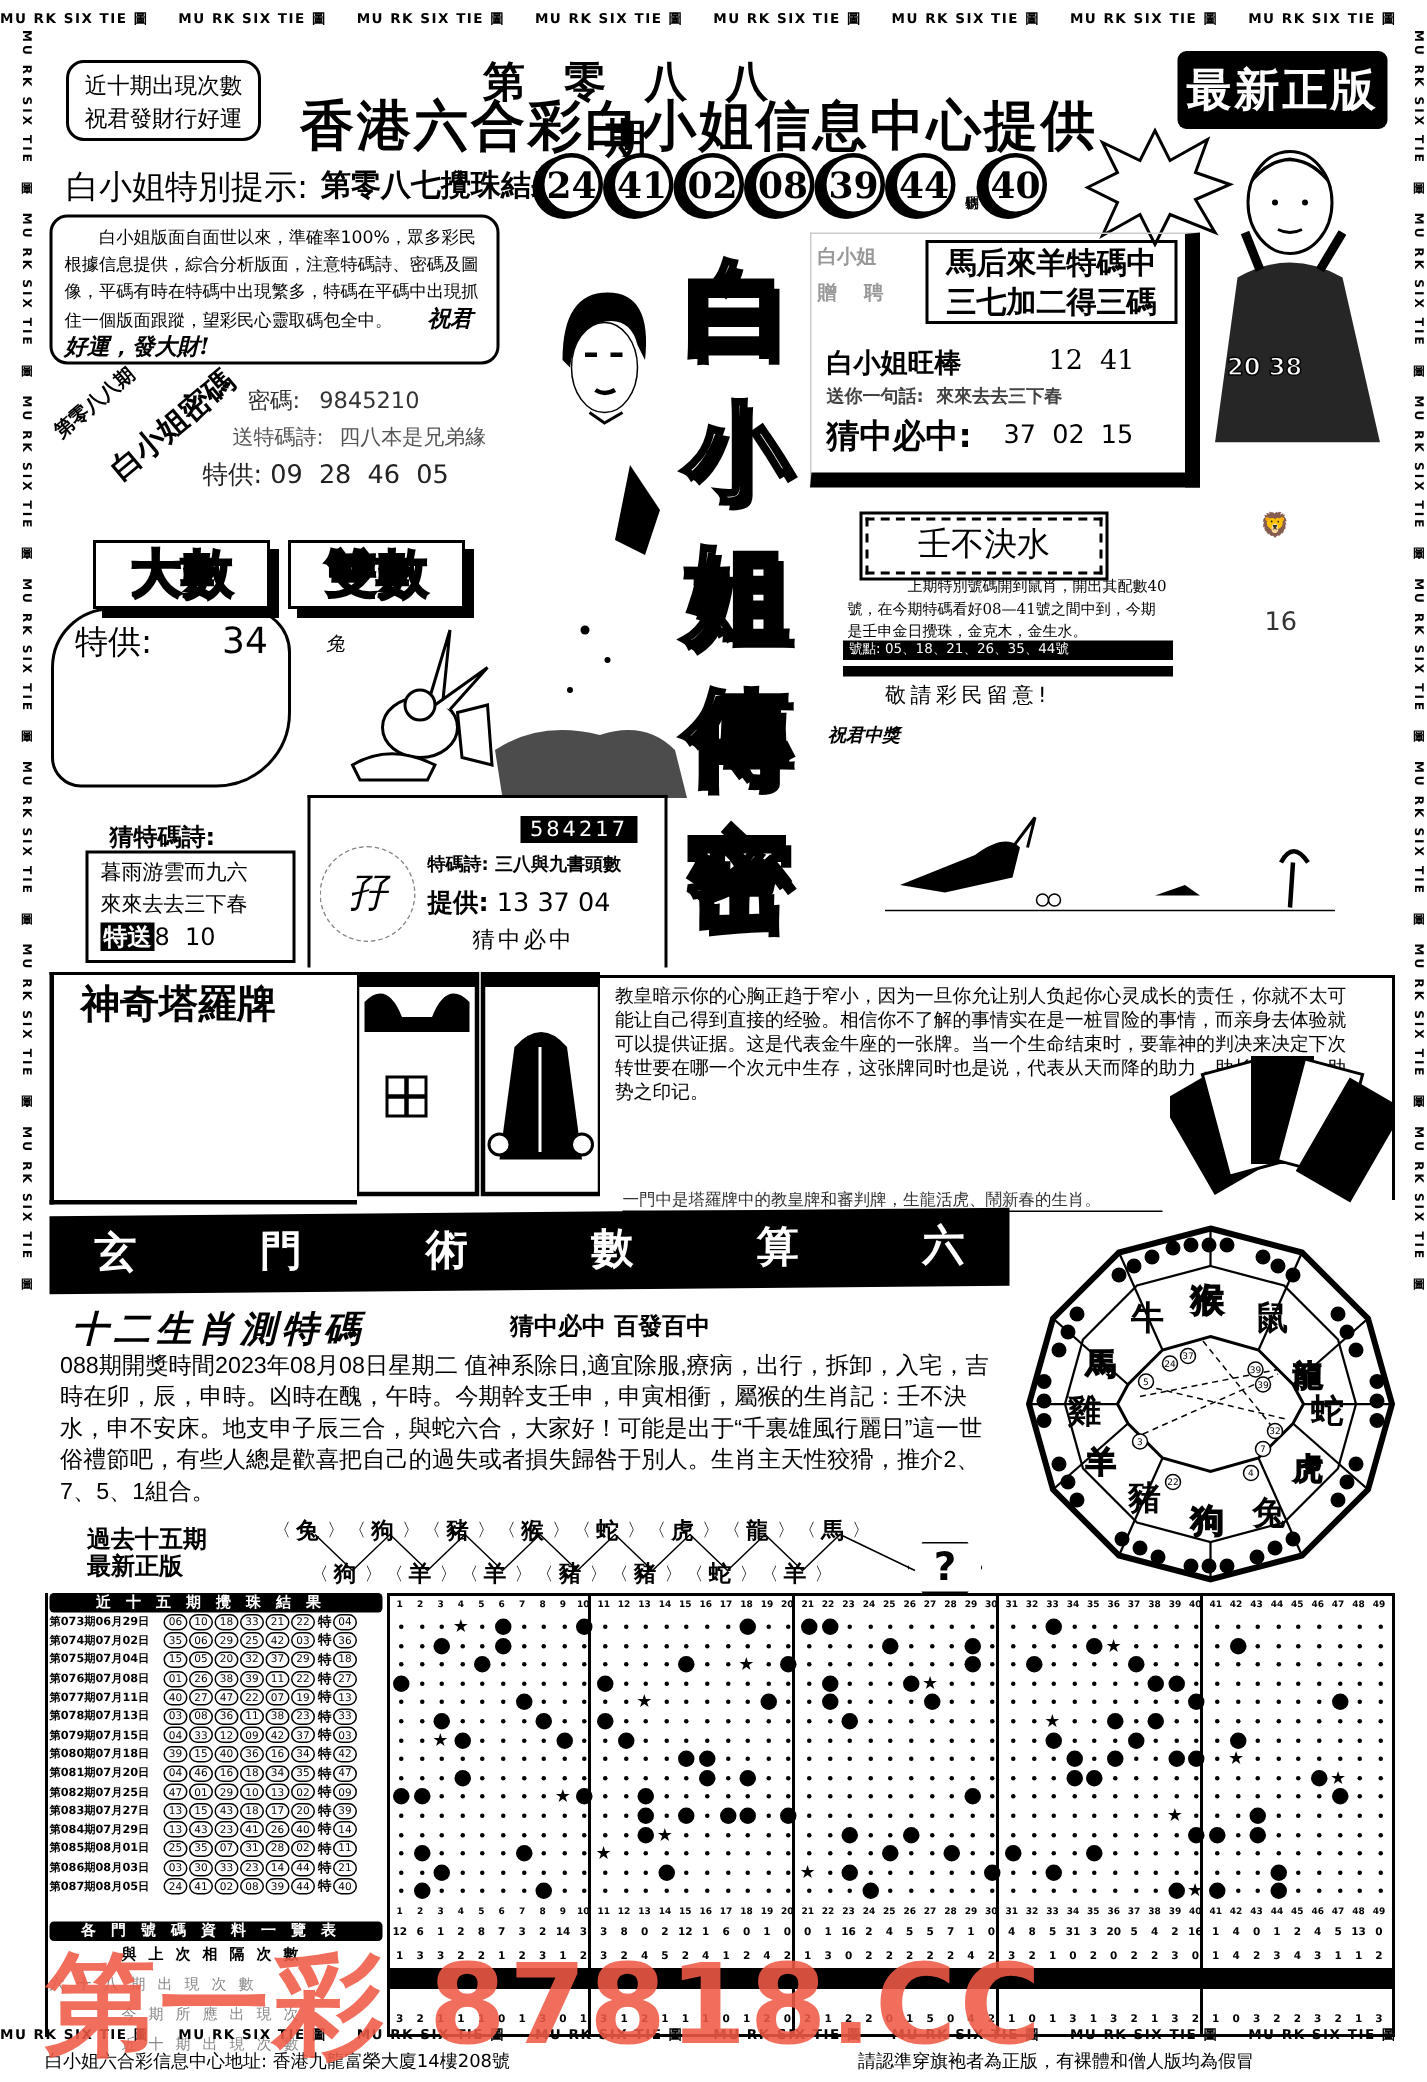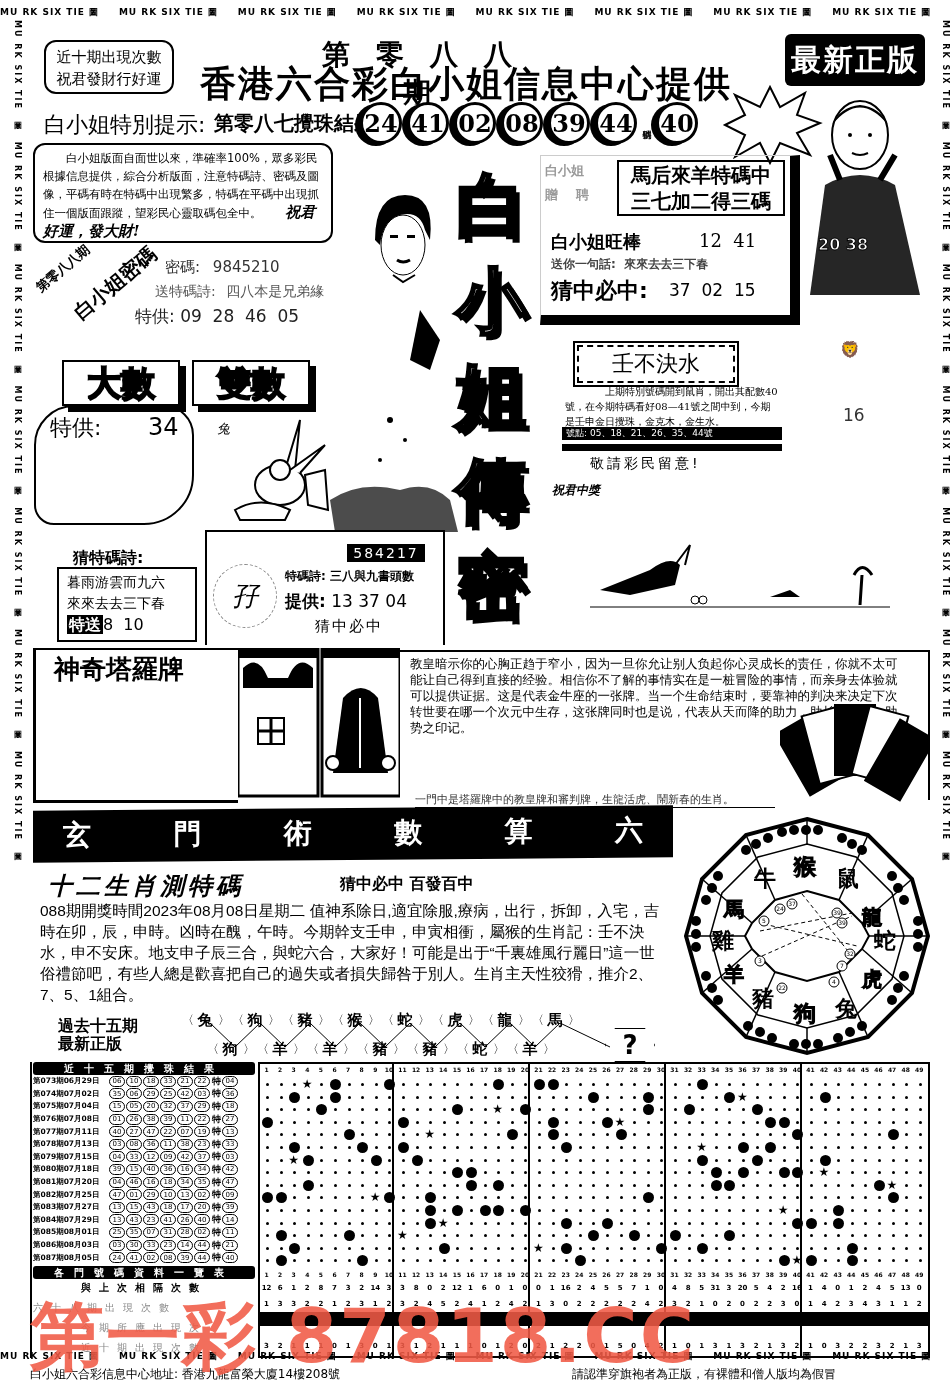--- a/index.html
+++ b/index.html
@@ -540,21 +540,21 @@
         <span class="n">24</span>
         <span class="n">41</span>
         <span class="n">02</span>
         <span class="n">08</span>
         <span class="n">39</span>
         <span class="n">44</span>
         <span class="te">特</span>
         <span class="n">40</span>
       </div>
     </div>
-  <div class="hist-head" style="margin-top:2px;">各門號碼資料一覽表</div>
+  <div class="hist-head" style="margin-top:17px;">各門號碼資料一覽表</div>
   <div style="font-size:10px;font-weight:bold;text-align:center;letter-spacing:8px;margin-top:2px;">與上次相隔次數</div>
   <div style="font-size:10px;color:#888;text-align:left;letter-spacing:8px;margin-top:6px;">六十八期出現次數</div>
   <div style="font-size:10px;color:#888;text-align:center;letter-spacing:8px;margin-top:6px;">今期所應出現次</div>
   <div style="font-size:10px;color:#888;text-align:center;letter-spacing:8px;margin-top:6px;">近十期出現次數</div>
 </div>
 <div class="abs" style="left:30px;top:1062px;width:2px;height:296px;background:#000;"></div>
 
 <div class="grid">
   <div class="seg" style="left:132px;"></div>
   <div class="seg" style="left:268px;"></div>

